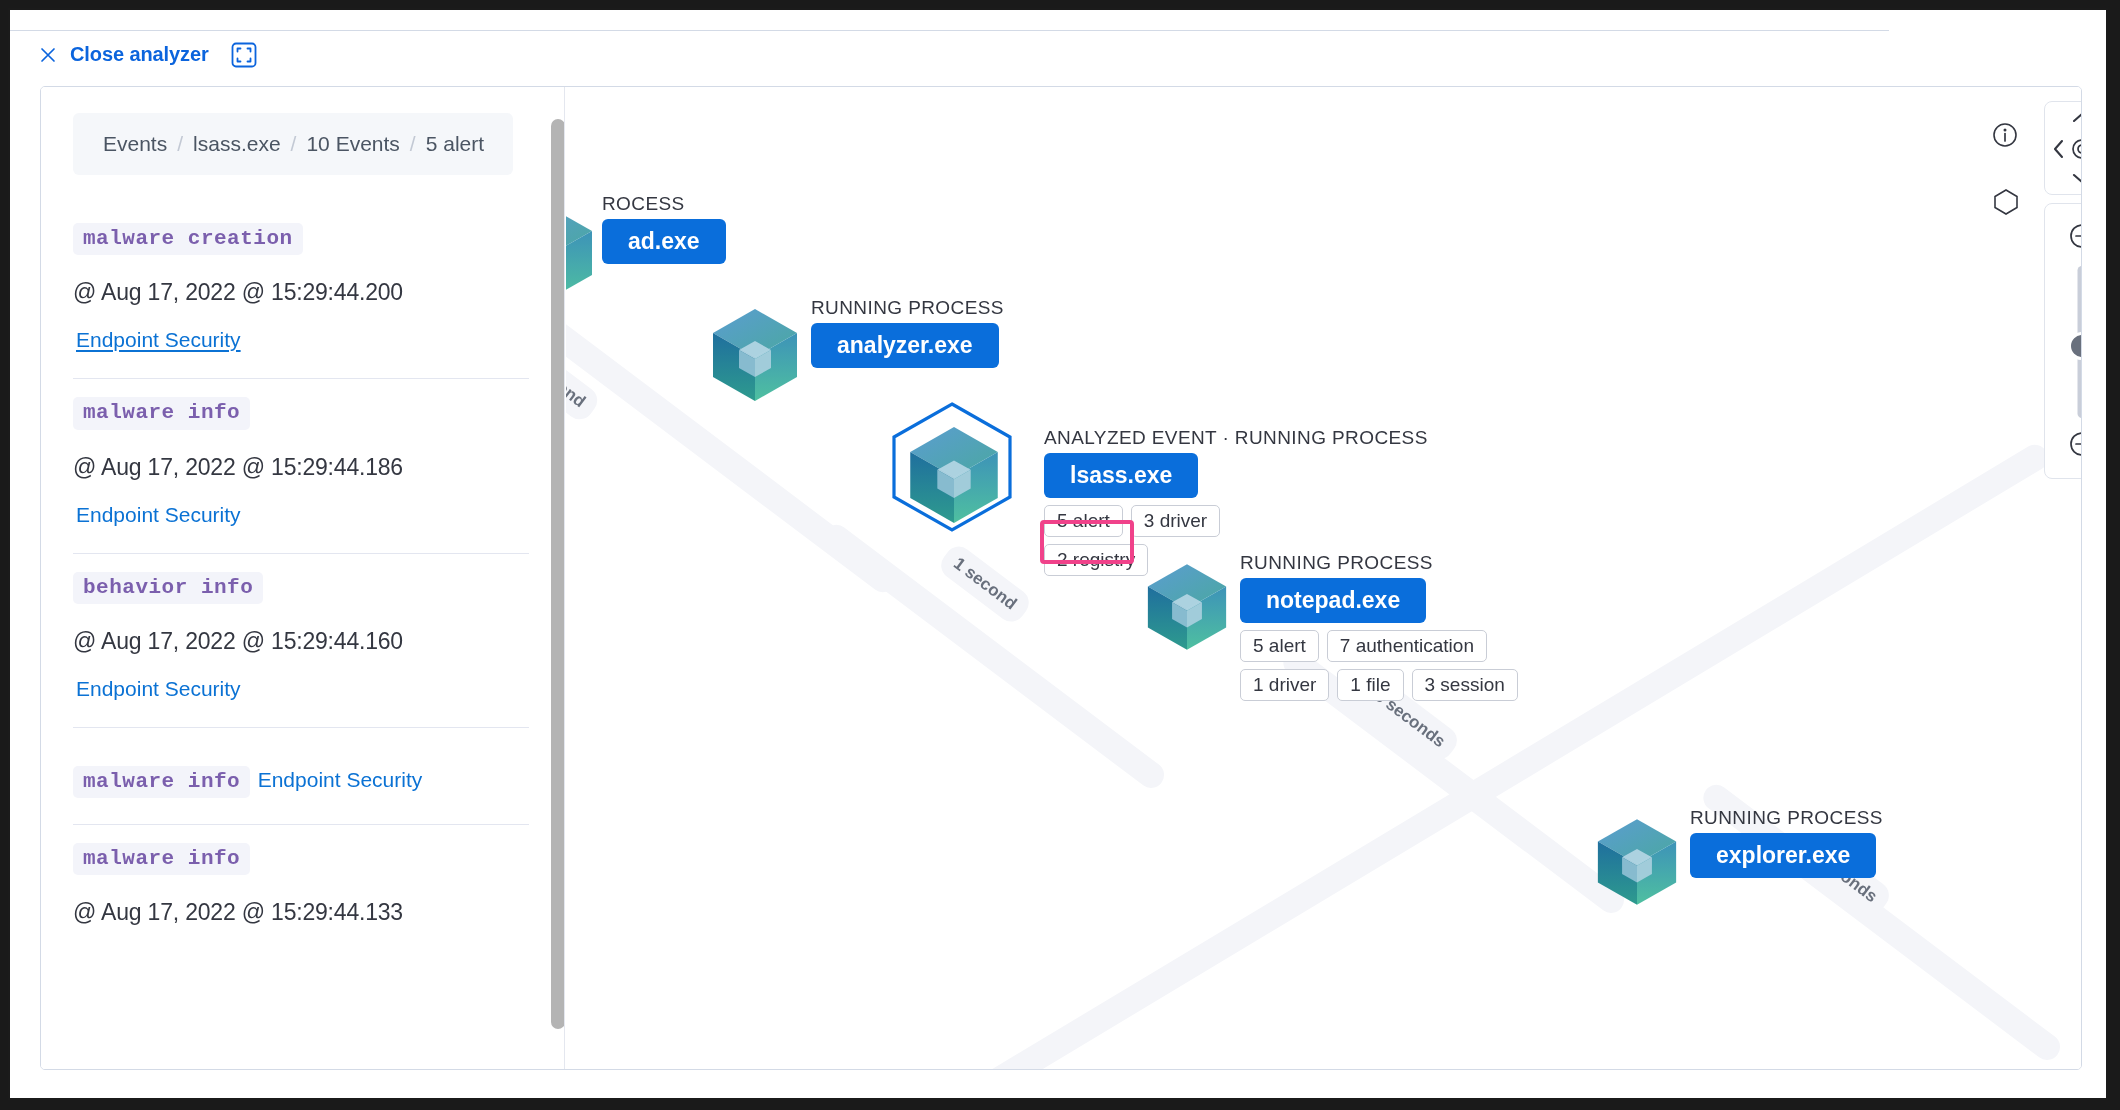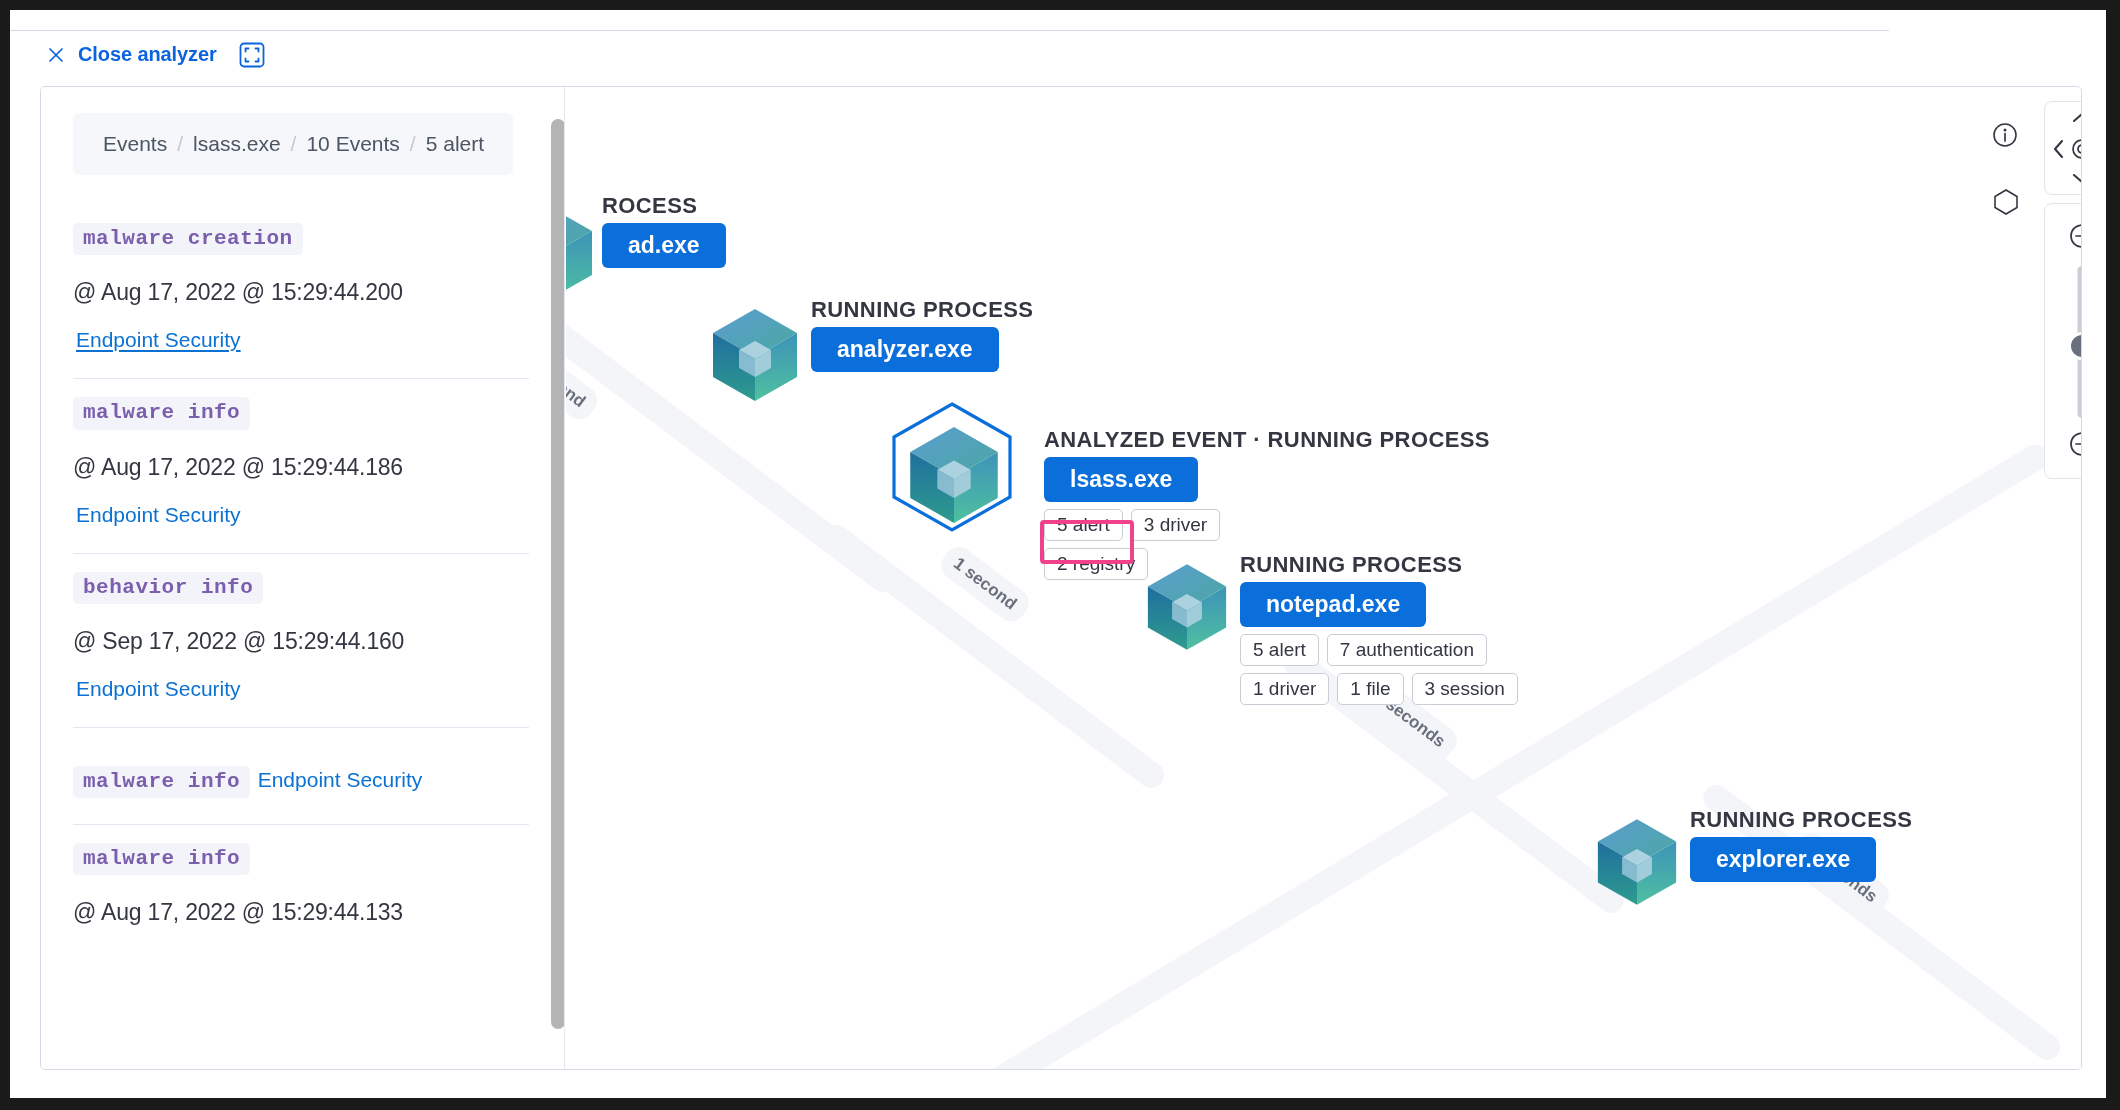--- a/index.html
+++ b/index.html
@@ -17,21 +17,21 @@
     box-sizing:border-box;
     overflow:hidden;
   }
 
   
   .topbar{
     position:absolute;left:0;top:20px;
     width:1879px;height:48px;
     border-top:1px solid #d3dae6;
     display:flex;align-items:center;
-    padding-left:36px;
+    padding-left:28px;
     box-sizing:border-box;
   }
   .close-x{
     width:20px;height:20px;margin-right:12px;
     display:flex;align-items:center;justify-content:center;
     cursor:pointer;
   }
   .close-label{
     font-size:20px;color:#0b64dd;font-weight:600;
     letter-spacing:-0.1px;cursor:pointer;
@@ -146,21 +146,21 @@
     padding:7px 12px;
     border-radius:14px;
     white-space:nowrap;
     transform-origin:50% 50%;
   }
 
   .node{position:absolute;}
   .cube{position:absolute;}
   .node-label-wrap{position:absolute;}
   .node-type{
-    font-size:22px;font-weight:700;color:#343741;
+    font-size:19px;font-weight:400;color:#343741;
     letter-spacing:0.4px;white-space:nowrap;
     margin-bottom:4px;
   }
   .node-name{
     display:inline-block;
     background:#0a6edb;
     color:#fff;
     font-size:23px;font-weight:700;
     padding:9px 26px;
     border-radius:6px;
@@ -276,21 +276,21 @@
         </div>
 
         <div class="event-row">
           <span class="ev-badge">malware info</span>
           <span class="ev-time">@ Aug 17, 2022 @ 15:29:44.186</span>
           <span class="ev-link">Endpoint Security</span>
         </div>
 
         <div class="event-row">
           <span class="ev-badge">behavior info</span>
-          <span class="ev-time">@ Sep 17, 2022 @ 15:29:44.160</span>
+          <span class="ev-time">@ Aug 17, 2022 @ 15:29:44.160</span>
           <span class="ev-link">Endpoint Security</span>
         </div>
 
         <div class="event-row">
           <span class="ev-badge">malware info</span>
           <span class="ev-link">Endpoint Security</span>
         </div>
 
         <div class="event-row">
           <span class="ev-badge">malware info</span>

